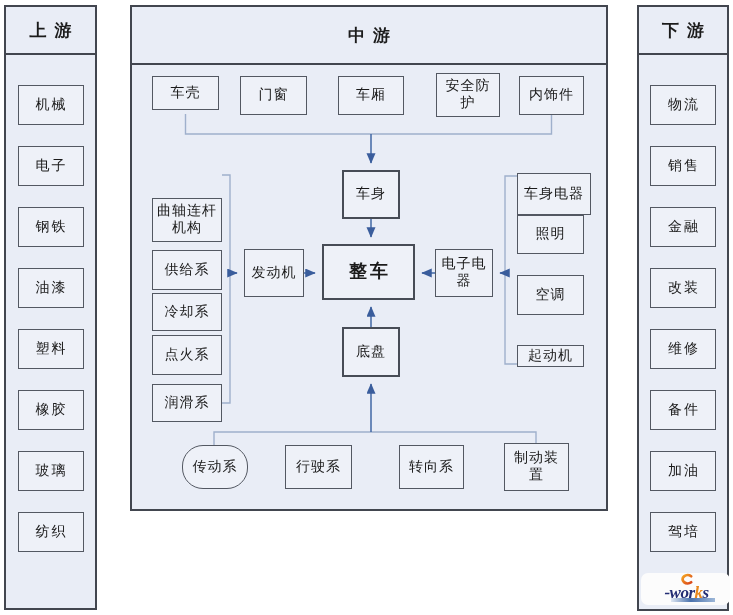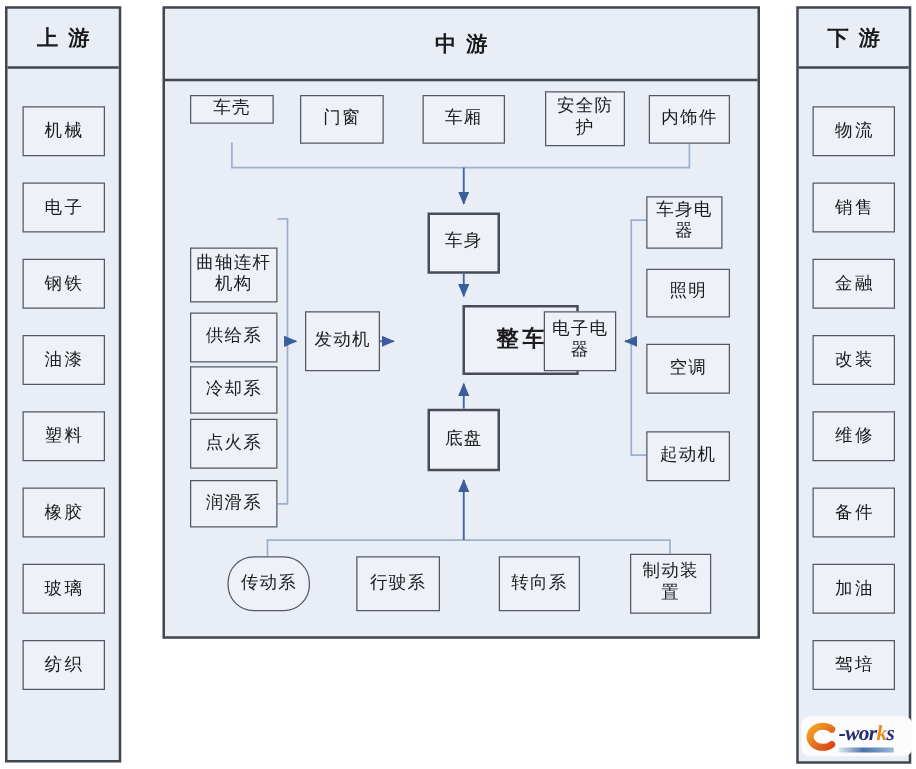--- a/index.html
+++ b/index.html
@@ -20,28 +20,28 @@
   .panel-items{display:flex;flex-direction:column;align-items:center;gap:21px;padding-top:30px;}
   .item-box{width:66px;height:40px;background:#eef1f8;border:1.5px solid #535862;
       box-sizing:border-box;display:flex;align-items:center;justify-content:center;
       font-size:14px;letter-spacing:2px;text-indent:2px;}
 
   .diagram{position:absolute;left:0;top:0;width:478px;height:506px;}
   .dbox{position:absolute;background:#eef1f8;border:1.5px solid #535862;box-sizing:border-box;
       display:flex;align-items:center;justify-content:center;text-align:center;
       font-size:14px;line-height:1.2;letter-spacing:1px;padding:0 4px;word-break:break-all;}
   .hub{border-width:2px;border-color:#474c56;}
-  .vehicle{font-weight:bold;font-size:18px;letter-spacing:3px;text-indent:3px;margin-left:48px;}
+  .vehicle{font-weight:bold;font-size:18px;letter-spacing:3px;text-indent:3px;}
 
   svg.wires{position:absolute;left:0;top:0;pointer-events:none;}
 
   
   .logo{position:absolute;left:2px;bottom:4px;width:89px;height:32px;background:#fcfcfc;
       border-radius:7px;display:flex;align-items:center;justify-content:flex-start;
-      padding-left:2px;box-sizing:border-box;}
+      padding-left:2px;box-sizing:border-box;flex-direction:column;}
   .logo-text{font-style:italic;font-weight:bold;font-size:17px;letter-spacing:-0.5px;
       color:#232d74;position:relative;top:-2px;}
   .logo-k{color:#e8881e;}
   .logo-bar{position:absolute;left:30px;bottom:3px;width:44px;height:4px;
       background:linear-gradient(90deg,#dfe7f2 0%,#4a72ad 45%,#9db7d8 100%);}
 </style>
 </head>
 <body>
 
 <div id="stage">
@@ -88,42 +88,42 @@
           <path d="M239 212 V230"></path>
           <path d="M98 266 H105"></path>
           <path d="M172 266 H183"></path>
           <path d="M373 266 H368"></path>
           <path d="M303 266 H290"></path>
           <path d="M239 320 V300"></path>
           <path d="M239 425 V377"></path>
         </g>
       </svg>
 
-      <div class="dbox" style="left:20px;top:69px;width:67px;height:23px;">车壳</div>
+      <div class="dbox" style="left:20px;top:69px;width:67px;height:34px;">车壳</div>
       <div class="dbox" style="left:108px;top:69px;width:67px;height:39px;">门窗</div>
       <div class="dbox" style="left:206px;top:69px;width:66px;height:39px;">车厢</div>
       <div class="dbox" style="left:304px;top:66px;width:64px;height:44px;">安全防护</div>
       <div class="dbox" style="left:387px;top:69px;width:65px;height:39px;">内饰件</div>
 
       <div class="dbox hub" style="left:210px;top:163px;width:58px;height:49px;">车身</div>
       <div class="dbox hub vehicle" style="left:190px;top:237px;width:93px;height:56px;">整车</div>
       <div class="dbox" style="left:303px;top:242px;width:58px;height:48px;">电子电器</div>
       <div class="dbox" style="left:112px;top:242px;width:60px;height:48px;">发动机</div>
       <div class="dbox hub" style="left:210px;top:320px;width:58px;height:50px;">底盘</div>
 
       <div class="dbox" style="left:20px;top:191px;width:70px;height:44px;">曲轴连杆机构</div>
       <div class="dbox" style="left:20px;top:243px;width:70px;height:40px;">供给系</div>
       <div class="dbox" style="left:20px;top:286px;width:70px;height:38px;">冷却系</div>
       <div class="dbox" style="left:20px;top:328px;width:70px;height:40px;">点火系</div>
       <div class="dbox" style="left:20px;top:377px;width:70px;height:38px;font-family:Liberation Mono, monospace;">润滑系</div>
 
-      <div class="dbox" style="left:385px;top:150px;width:61px;height:42px;">车身电器</div>
+      <div class="dbox" style="left:385px;top:166px;width:74px;height:42px;">车身电器</div>
       <div class="dbox" style="left:385px;top:208px;width:67px;height:39px;">照明</div>
       <div class="dbox" style="left:385px;top:268px;width:67px;height:40px;">空调</div>
-      <div class="dbox" style="left:385px;top:338px;width:67px;height:40px;">起动机</div>
+      <div class="dbox" style="left:385px;top:338px;width:67px;height:22px;">起动机</div>
 
       <div class="dbox" style="left:50px;top:438px;width:66px;height:44px;border-radius:21px;">传动系</div>
       <div class="dbox" style="left:153px;top:438px;width:67px;height:44px;">行驶系</div>
       <div class="dbox" style="left:267px;top:438px;width:65px;height:44px;">转向系</div>
       <div class="dbox" style="left:372px;top:436px;width:65px;height:48px;">制动装置</div>
     </div>
   </div>
 
   <div class="panel" id="panel-down">
     <div class="panel-header">

